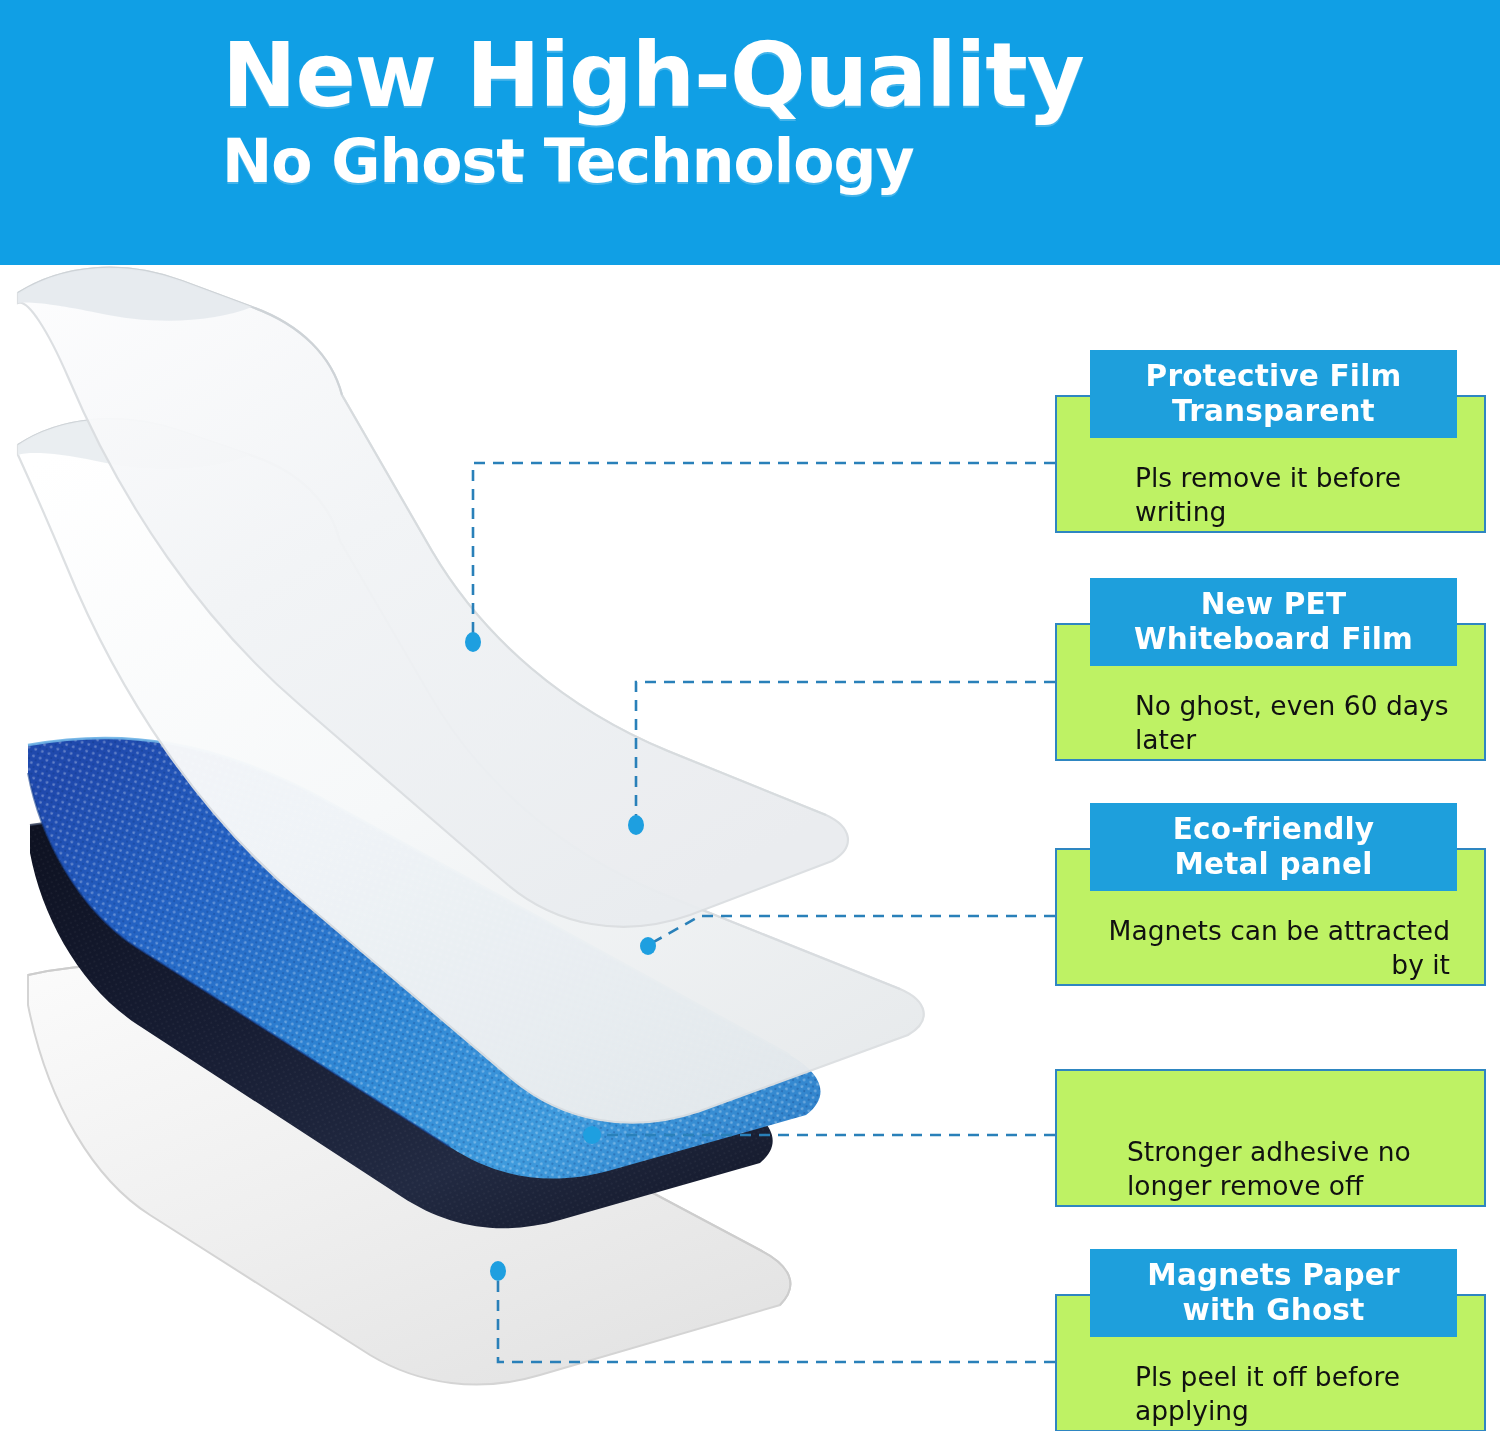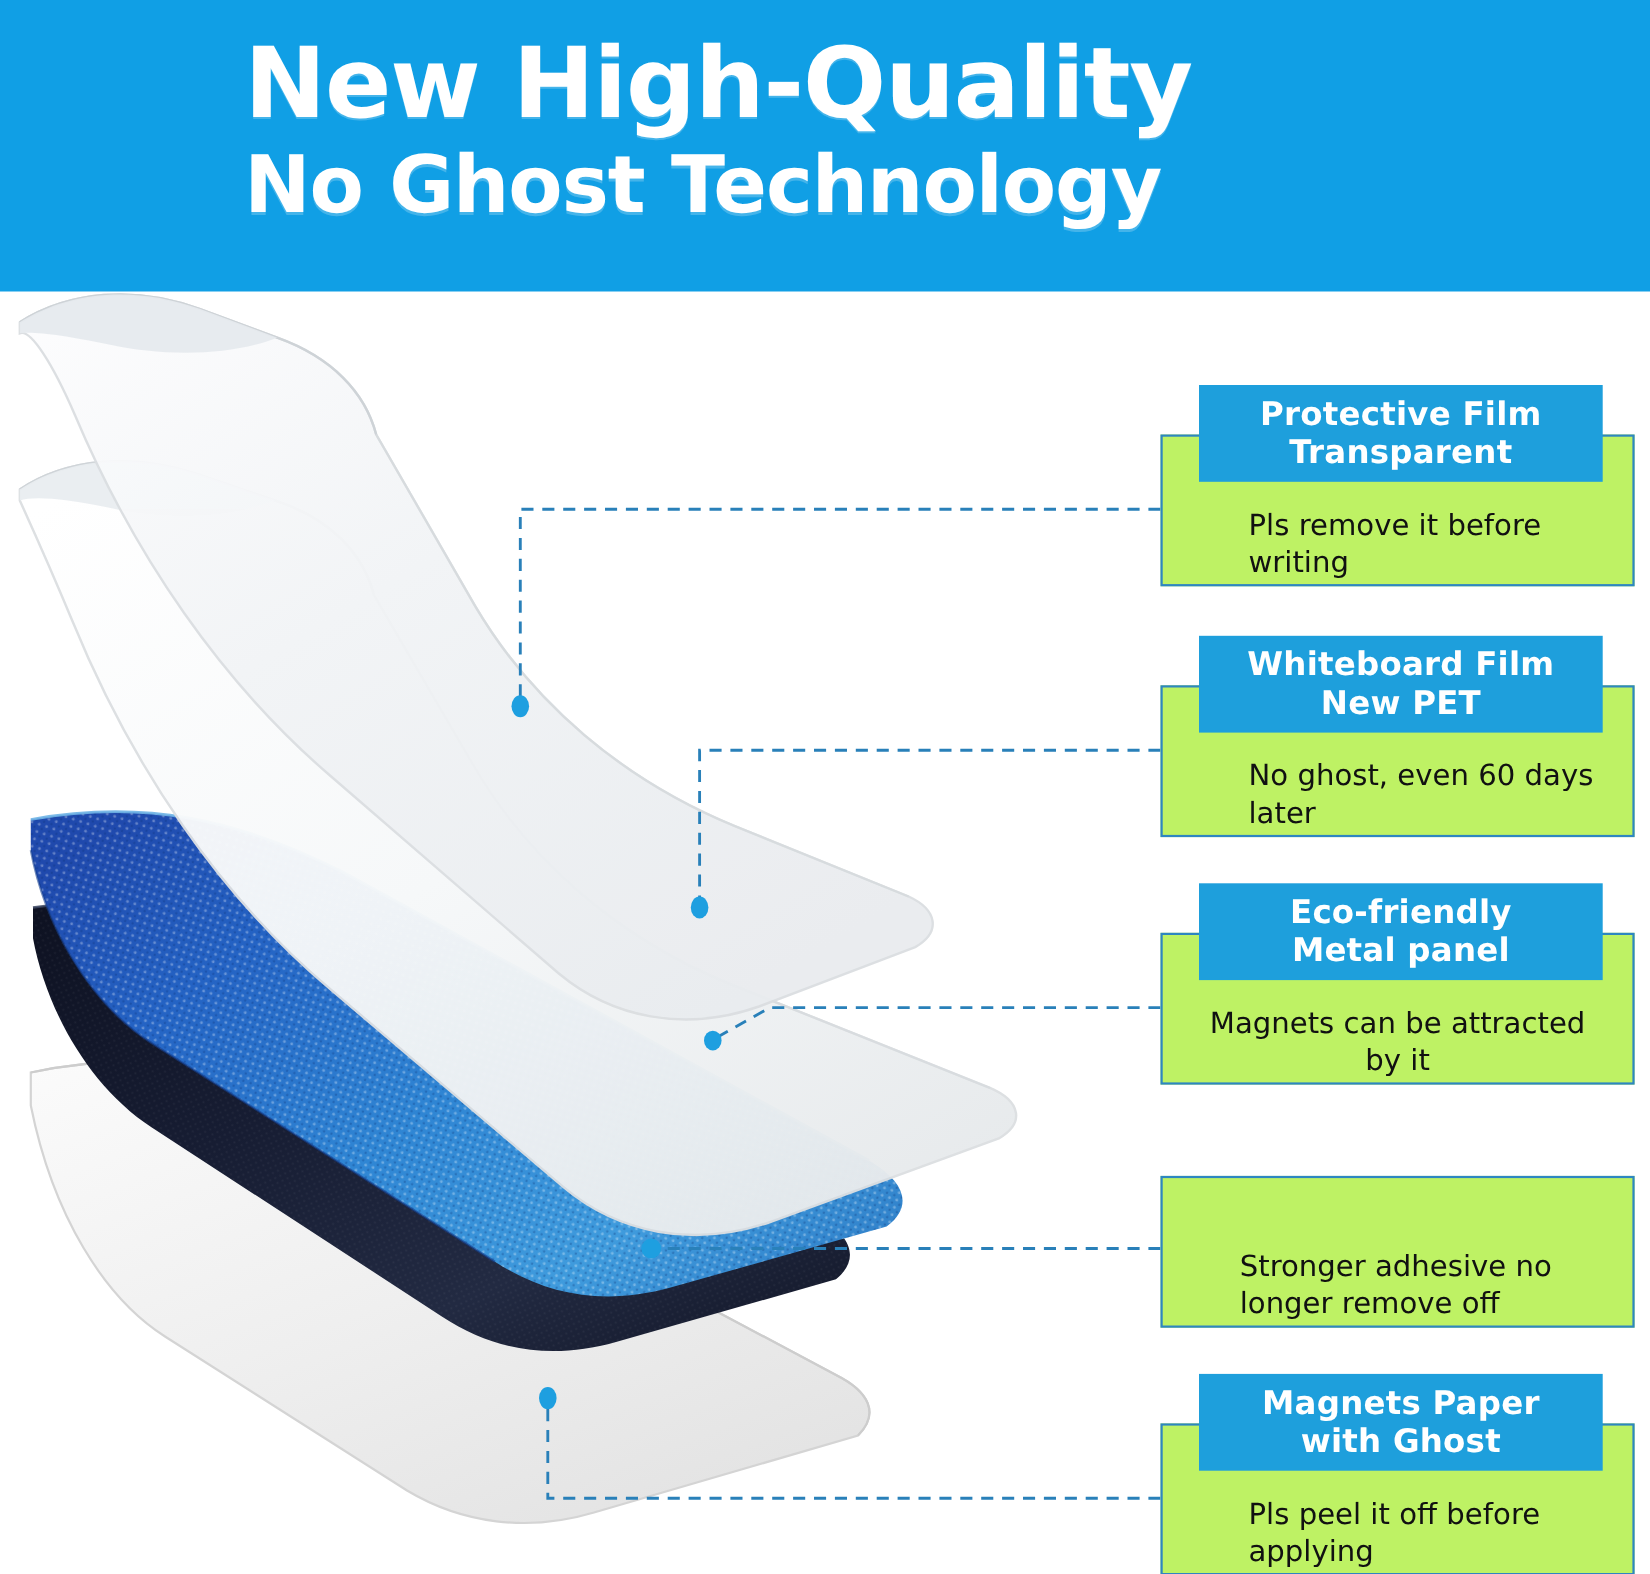--- a/index.html
+++ b/index.html
@@ -23,21 +23,21 @@
     width:1260px;
     color:#ffffff;
     font-weight:700;
     font-size:89px;
     line-height:1.16;
     letter-spacing:-1px;
     font-family:"DejaVu Sans","Liberation Sans",sans-serif;
     text-shadow:0 2px 0 rgba(255,255,255,0.22);
   }
   #banner-text .ln{display:block;white-space:nowrap;}
-  #banner-text .ln2{font-size:72px;}
+  #banner-text .ln2{font-size:60px;}
 
   
   #illo{
     position:absolute;left:0;top:265px;width:1060px;height:1166px;
     overflow:hidden;
   }
   #illo svg{display:block;}
 
   
   #connectors{
@@ -65,21 +65,21 @@
     position:absolute;
     left:78px; right:14px;
     top:64px;
     font-size:26.5px;
     line-height:1.28;
     color:#111111;
     font-family:"DejaVu Sans","Liberation Sans",sans-serif;
     font-weight:400;
   }
   .label-body-text.center{
-    left:34px;right:34px;text-align:center;
+    left:34px;right:34px;text-align:right;
   }
   .label-head{
     position:absolute;
     left:35px; top:0px;
     width:367px;
     height:88px;
     background:#1E9FDC;
     color:#ffffff;
     display:flex;
     align-items:center;
@@ -252,22 +252,22 @@
     </div>
   </div>
 </div>
 
 <div class="label-group" style="top:578px;">
   <div class="label-body">
     <div class="label-body-text">No ghost, even 60 days later</div>
   </div>
   <div class="label-head">
     <div>
+      <span>New PET</span>
       <span>Whiteboard Film</span>
-      <span>New PET</span>
     </div>
   </div>
 </div>
 
 <div class="label-group" style="top:803px;">
   <div class="label-body">
     <div class="label-body-text center">Magnets can be attracted by it</div>
   </div>
   <div class="label-head">
     <div>

